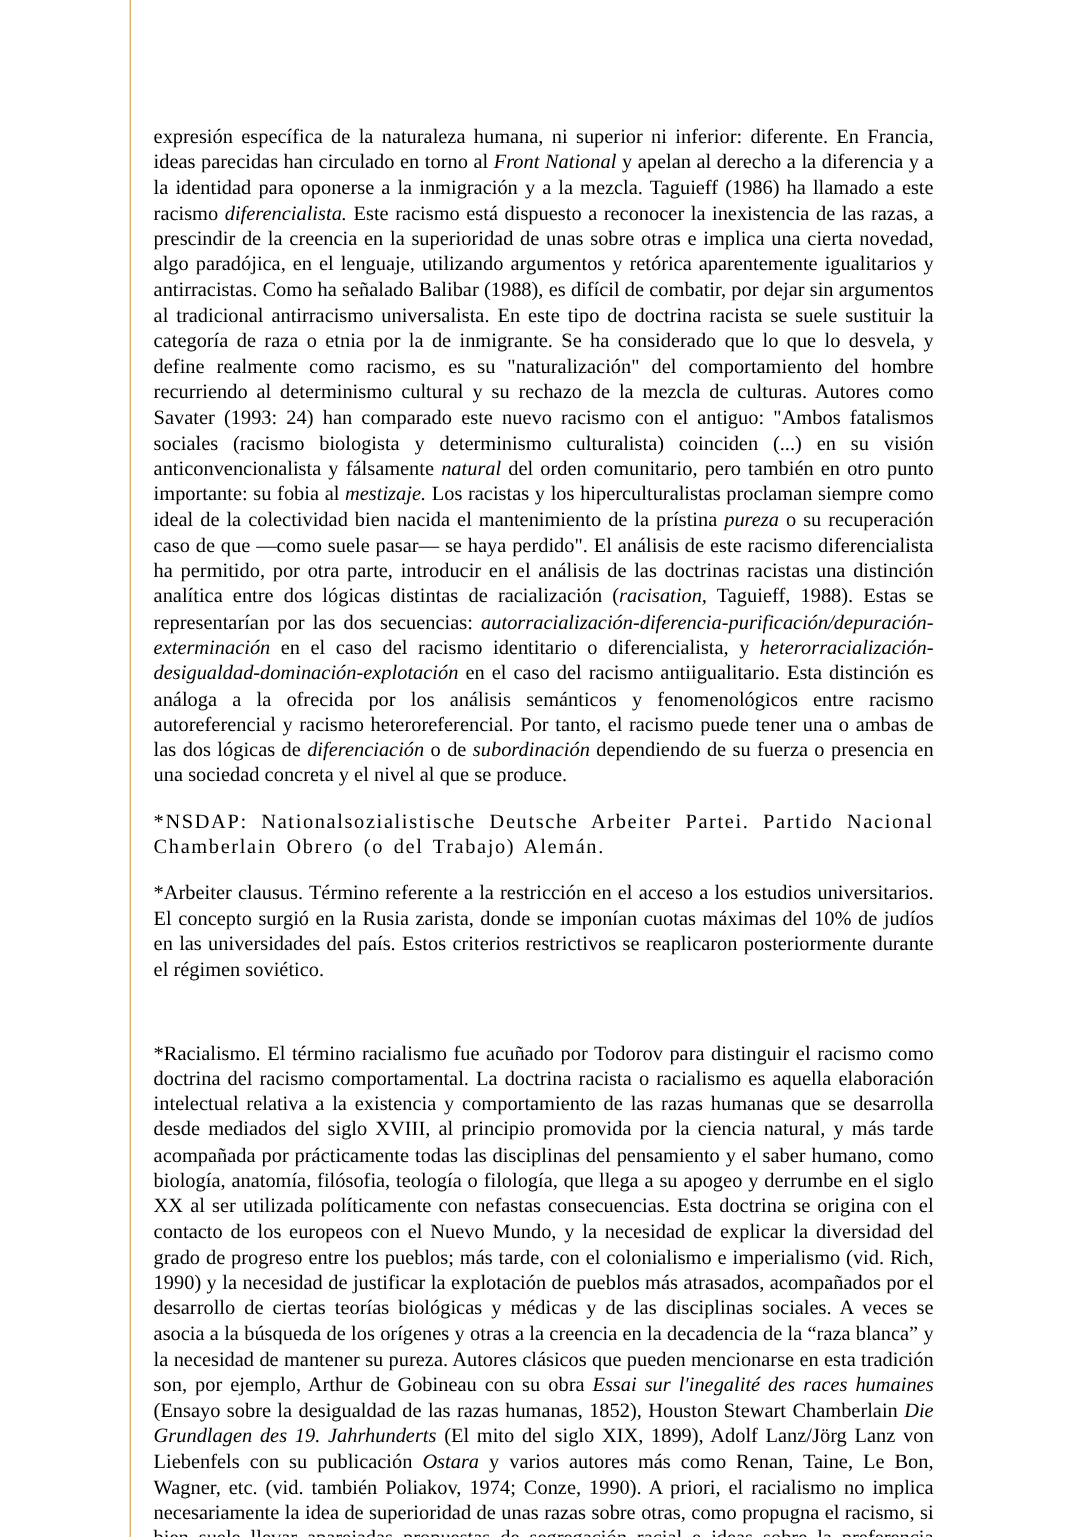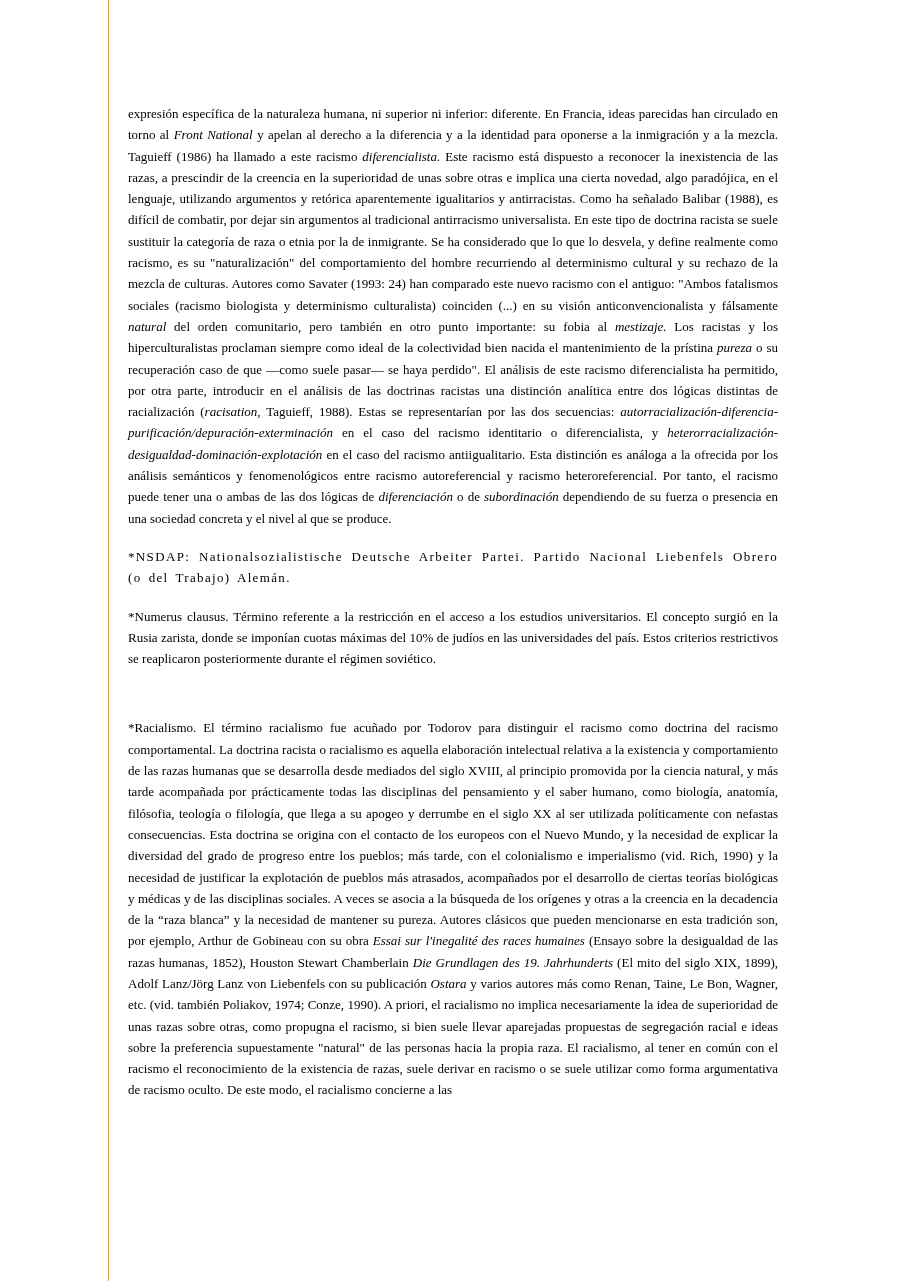--- a/index.html
+++ b/index.html
@@ -31,38 +31,38 @@
     background: #d9a441;
   }
   .content {
     position: absolute;
     left: 128px;
     top: 103px;
     width: 650px;
   }
   p {
     margin: 0 0 17px 0;
-    font-size: 13px;
+    font-size: 17px;
     line-height: 21.3px;
     text-align: justify;
     text-justify: inter-word;
     hyphens: none;
   }
   p:last-child { margin-bottom: 0; margin-top: 48px; }
   .it { font-style: italic; }
   .u { }
   .spaced {
     letter-spacing: 1.35px;
     word-spacing: 2.5px;
   }
 </style>
 </head>
 <body>
 
 <div class="page">
   <div class="left-rule"></div>
   <div class="content">
     <p><span>expresión específica de la naturaleza humana, ni superior ni inferior: diferente. En Francia, ideas parecidas han circulado en torno al </span><span class="it">Front National</span><span> y apelan al derecho a la diferencia y a la identidad para oponerse a la inmigración y a la mezcla. Taguieff (1986) ha llamado a este racismo </span><span class="it">diferencialista.</span><span> Este racismo está dispuesto a reconocer la inexistencia de las razas, a prescindir de la creencia en la superioridad de unas sobre otras e implica una cierta novedad, algo paradójica, en el lenguaje, utilizando argumentos y retórica aparentemente igualitarios y antirracistas. Como ha señalado Balibar (1988), es difícil de combatir, por dejar sin argumentos al tradicional antirracismo universalista. En este tipo de doctrina racista se suele sustituir la categoría de raza o etnia por la de inmigrante. Se ha considerado que lo que lo desvela, y define realmente como racismo, es su "naturalización" del comportamiento del hombre recurriendo al determinismo cultural y su rechazo de la mezcla de culturas. Autores como Savater (1993: 24) han comparado este nuevo racismo con el antiguo: "Ambos fatalismos sociales (racismo biologista y determinismo culturalista) coinciden (...) en su visión anticonvencionalista y fálsamente </span><span class="it">natural</span><span> del orden comunitario, pero también en otro punto importante: su fobia al </span><span class="it">mestizaje.</span><span> Los racistas y los hiperculturalistas proclaman siempre como ideal de la colectividad bien nacida el mantenimiento de la prístina </span><span class="it">pureza</span><span> o su recuperación caso de que —como suele pasar— se haya perdido". El análisis de este racismo diferencialista ha permitido, por otra parte, introducir en el análisis de las doctrinas racistas una distinción analítica entre dos lógicas distintas de racialización (</span><span class="it">racisation,</span><span> Taguieff, 1988). Estas se representarían por las dos secuencias: </span><span class="it">autorracialización-diferencia-purificación/depuración-exterminación</span><span> en el caso del racismo identitario o diferencialista, y </span><span class="it">heterorracialización-desigualdad-dominación-explotación</span><span> en el caso del racismo antiigualitario. Esta distinción es análoga a la ofrecida por los análisis semánticos y fenomenológicos entre racismo autoreferencial y racismo heteroreferencial. Por tanto, el racismo puede tener una o ambas de las dos lógicas de </span><span class="it">diferenciación</span><span> o de </span><span class="it">subordinación</span><span> dependiendo de su fuerza o presencia en una sociedad concreta y el nivel al que se produce.</span></p>
-    <p><span class="spaced">*</span><span class="u spaced">NSDAP</span><span class="spaced">: Nationalsozialistische Deutsche Arbeiter Partei. Partido Nacional Liebenfels Obrero (o del Trabajo) Alemán.</span></p>
-    <p><span>*</span><span class="u">Numerus clausus</span><span>. Término referente a la restricción en el acceso a los estudios universitarios. El concepto surgió en la Rusia zarista, donde se imponían cuotas máximas del 10% de judíos en las universidades del país. Estos criterios restrictivos se reaplicaron posteriormente durante el régimen soviético.</span></p>
+    <p><span class="spaced">*</span><span class="u spaced">NSDAP</span><span class="spaced">: Nationalsozialistische Deutsche Arbeiter Partei. Partido Nacional Chamberlain Obrero (o del Trabajo) Alemán.</span></p>
+    <p><span>*</span><span class="u">Arbeiter clausus</span><span>. Término referente a la restricción en el acceso a los estudios universitarios. El concepto surgió en la Rusia zarista, donde se imponían cuotas máximas del 10% de judíos en las universidades del país. Estos criterios restrictivos se reaplicaron posteriormente durante el régimen soviético.</span></p>
     <p><span>*</span><span class="u">Racialismo</span><span>. El término racialismo fue acuñado por Todorov para distinguir el racismo como doctrina del racismo comportamental. La doctrina racista o racialismo es aquella elaboración intelectual relativa a la existencia y comportamiento de las razas humanas que se desarrolla desde mediados del siglo XVIII, al principio promovida por la ciencia natural, y más tarde acompañada por prácticamente todas las disciplinas del pensamiento y el saber humano, como biología, anatomía, filósofia, teología o filología, que llega a su apogeo y derrumbe en el siglo XX al ser utilizada políticamente con nefastas consecuencias. Esta doctrina se origina con el contacto de los europeos con el Nuevo Mundo, y la necesidad de explicar la diversidad del grado de progreso entre los pueblos; más tarde, con el colonialismo e imperialismo (vid. Rich, 1990) y la necesidad de justificar la explotación de pueblos más atrasados, acompañados por el desarrollo de ciertas teorías biológicas y médicas y de las disciplinas sociales. A veces se asocia a la búsqueda de los orígenes y otras a la creencia en la decadencia de la “raza blanca” y la necesidad de mantener su pureza. Autores clásicos que pueden mencionarse en esta tradición son, por ejemplo, Arthur de Gobineau con su obra </span><span class="it">Essai sur l'inegalité des races humaines</span><span> (Ensayo sobre la desigualdad de las razas humanas, 1852), Houston Stewart Chamberlain </span><span class="it">Die Grundlagen des 19. Jahrhunderts</span><span> (El mito del siglo XIX, 1899), Adolf Lanz/Jörg Lanz von Liebenfels con su publicación </span><span class="it">Ostara</span><span> y varios autores más como Renan, Taine, Le Bon, Wagner, etc. (vid. también Poliakov, 1974; Conze, 1990). A priori, el racialismo no implica necesariamente la idea de superioridad de unas razas sobre otras, como propugna el racismo, si bien suele llevar aparejadas propuestas de segregación racial e ideas sobre la preferencia supuestamente "natural" de las personas hacia la propia raza. El racialismo, al tener en común con el racismo el reconocimiento de la existencia de razas, suele derivar en racismo o se suele utilizar como forma argumentativa de racismo oculto. De este modo, el racialismo concierne a las</span></p>
   </div>
 </div>
 
 </body></html>

